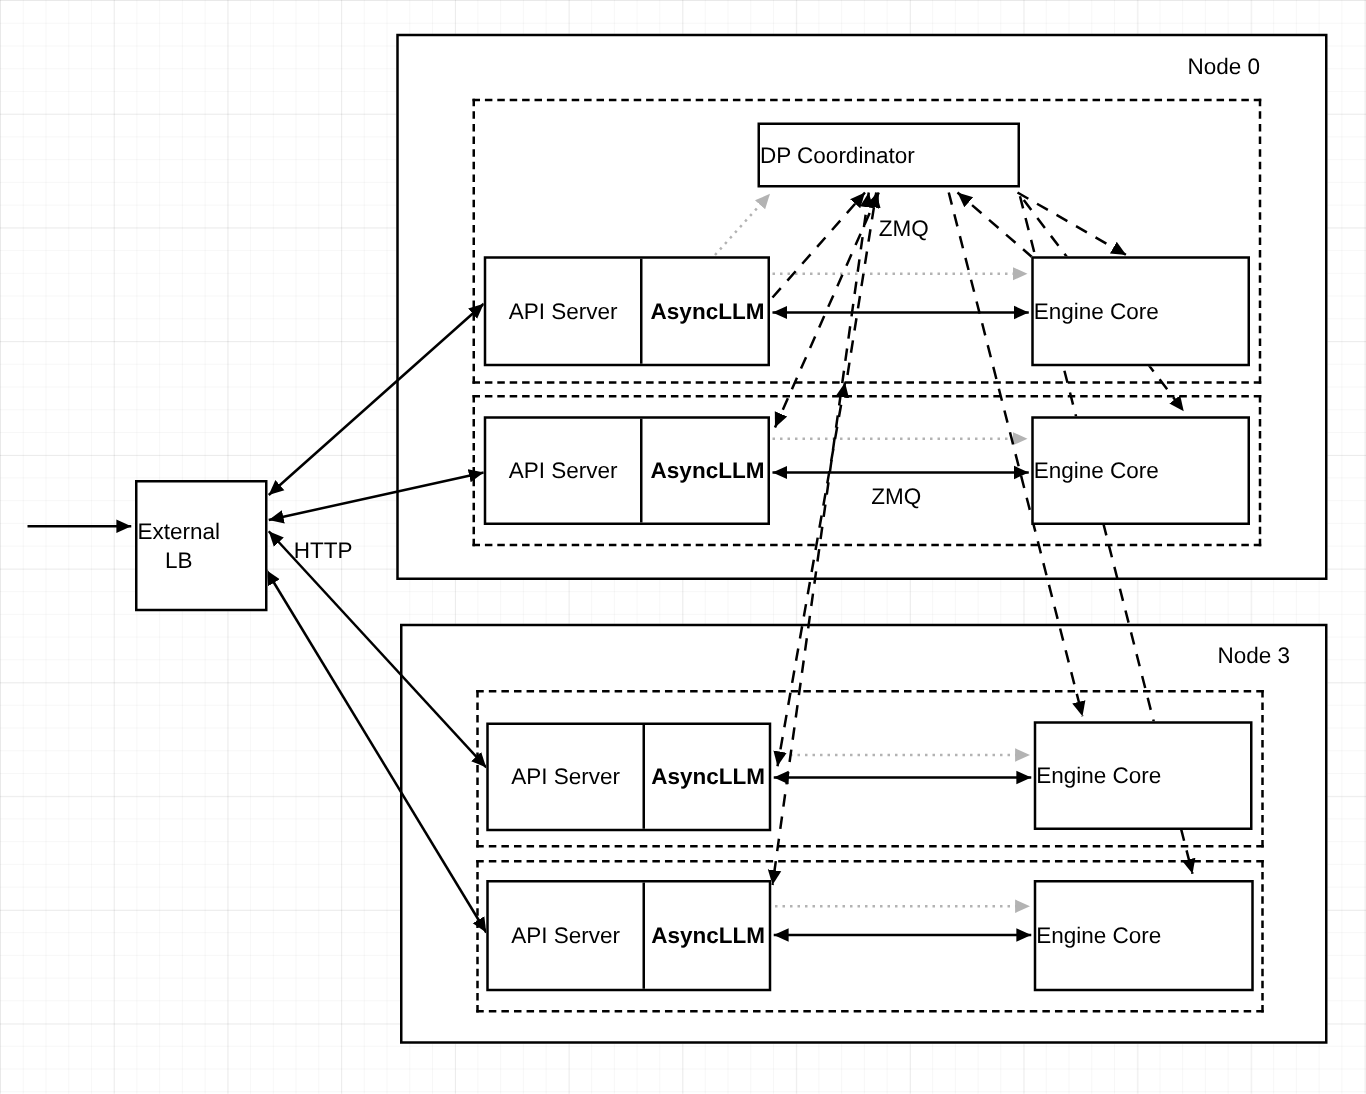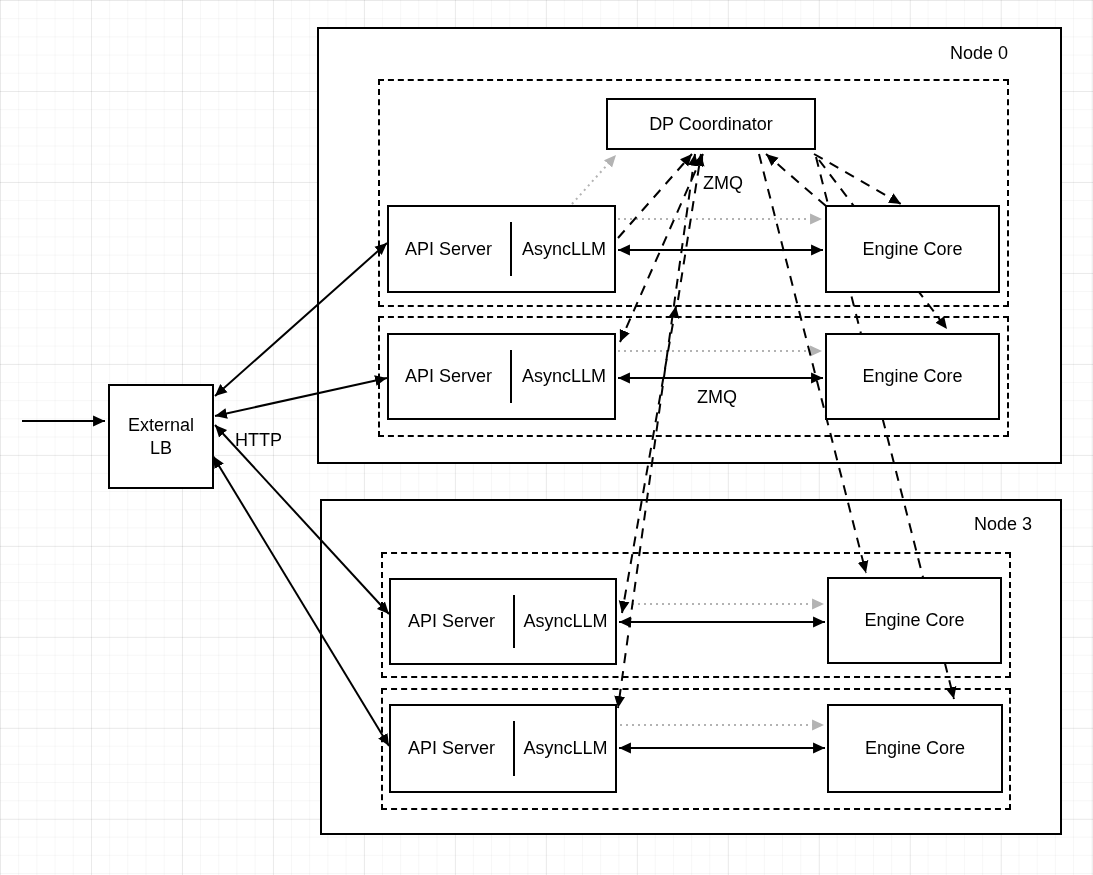--- a/index.html
+++ b/index.html
@@ -36,30 +36,30 @@
   }
   #wires{position:absolute;left:0;top:0;z-index:2;}
   .ln{stroke:var(--stroke);stroke-width:2;fill:none;}
   .ln.dash{stroke-dasharray:10 8;}
   .lng{stroke:var(--gray-arrow);stroke-width:2;stroke-dasharray:2 4;fill:none;}
 
   .box{
     position:absolute;box-sizing:border-box;
     background:var(--box-fill);
     border:2px solid var(--stroke);
-    display:flex;align-items:center;justify-content:center;
+    display:flex;align-items:center;
     font-size:18px;color:#000;z-index:3;
     text-align:center;line-height:23px;
   }
-  .pair{padding:15px;}
+  .pair{padding:0;}
   .pair .cell{
     flex:0 0 auto;height:100%;
     display:flex;align-items:center;justify-content:center;
   }
-  .pair .cell.right{border-left:2px solid var(--stroke);}
+  .pair .cell.right{border-left:2px solid var(--stroke);font-weight:bold;}
   .prelines{white-space:pre-line;}
 
   .lbl{
     position:absolute;z-index:4;text-align:left;
     font-size:18px;color:#000;
   }
   .edge-lbl{font-size:18px;}
 </style>
 </head>
 <body>

